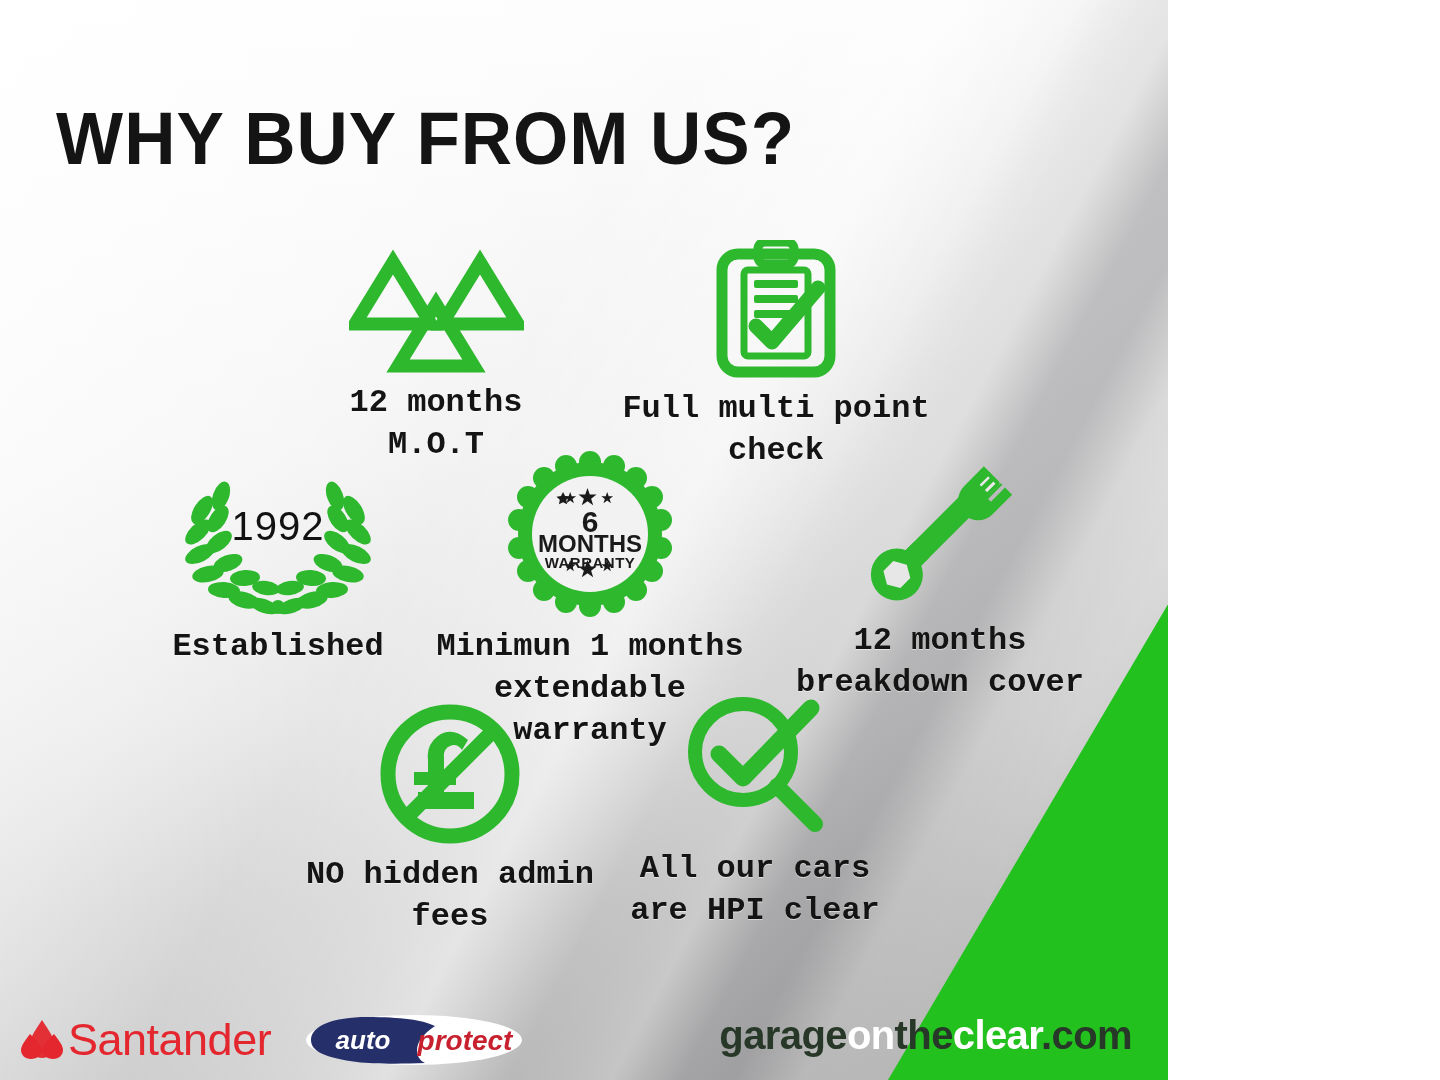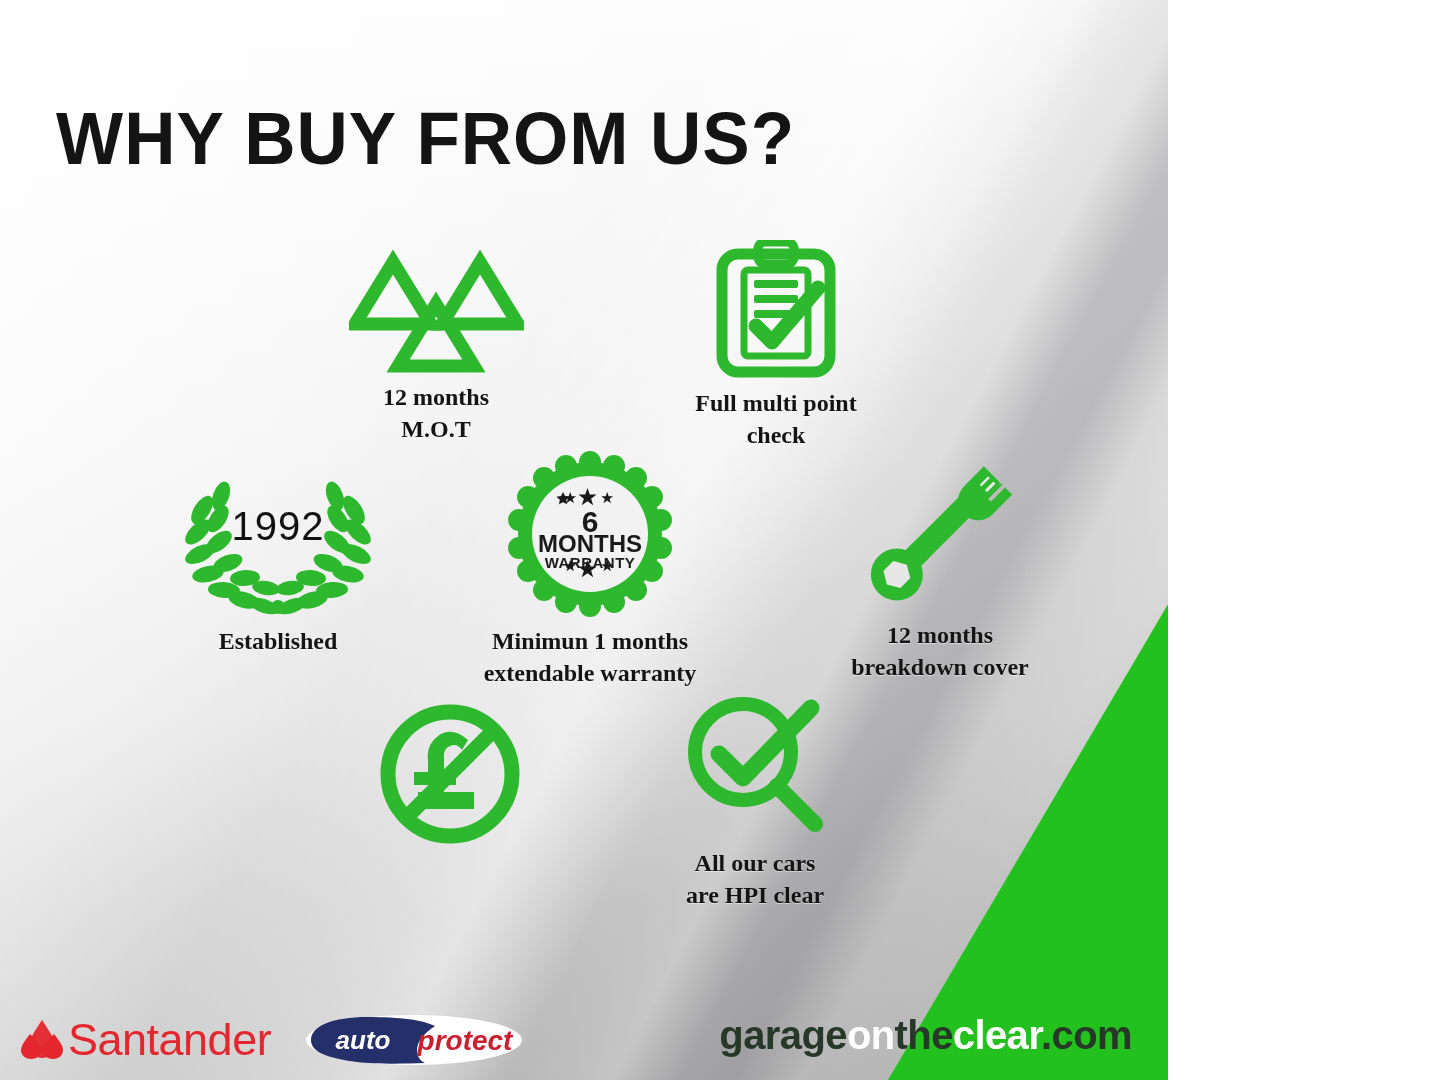--- a/index.html
+++ b/index.html
@@ -85,23 +85,23 @@
   .feature {
     position: absolute;
     text-align: center;
   }
   .feature .icon-wrap {
     display: flex;
     align-items: flex-end;
     justify-content: center;
   }
   .caption {
-    font-family: Liberation Serif, serif;
+    font-family: Liberation Mono, monospace;
     font-weight: 700;
-    font-size: 24px;
+    font-size: 32px;
     line-height: 1.32;
     color: #141414;
     margin-top: 6px;
     white-space: pre-line;
     text-shadow: 0 1px 0 rgba(255,255,255,0.5);
   }
 
   .f-mot        { left: 300px; top: 248px;  width: 272px; }
   .f-check      { left: 616px; top: 240px;  width: 320px; }
   .f-est        { left: 148px; top: 466px;  width: 260px; }
@@ -376,20 +376,22 @@
           <rect x="52" y="62" width="16" height="40"></rect>
 
           <rect x="38" y="72" width="42" height="13"></rect>
 
           <rect x="42" y="92" width="56" height="17"></rect>
         </g>
 
         <line x1="32" y1="116" x2="116" y2="32" stroke="#2eb82e" stroke-width="15" stroke-linecap="round"></line>
       </svg>
     </div>
+    <div class="caption">NO hidden admin
+fees</div>
   </div>
 
   <div class="feature f-hpi">
     <div class="icon-wrap">
       <svg width="152" height="152" viewBox="0 0 152 152">
 
         <circle cx="64" cy="62" r="48" fill="none" stroke="#2eb82e" stroke-width="14"></circle>
 
         <line x1="98" y1="96" x2="136" y2="134" stroke="#2eb82e" stroke-width="16" stroke-linecap="round"></line>
 

